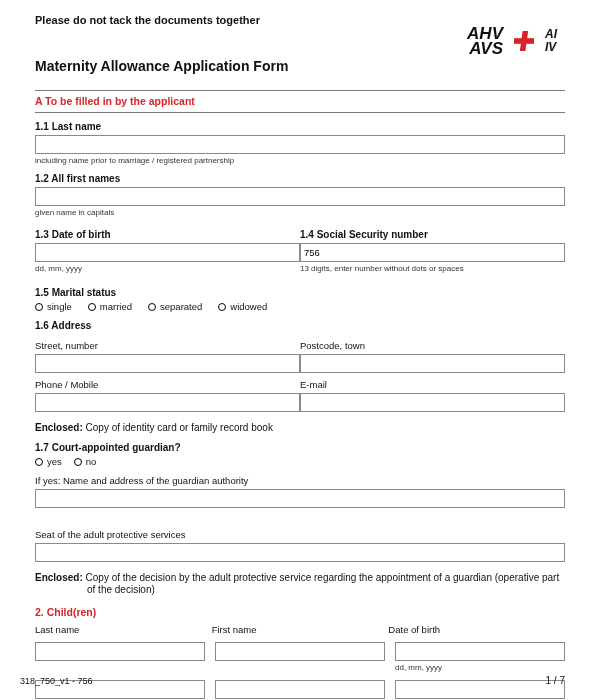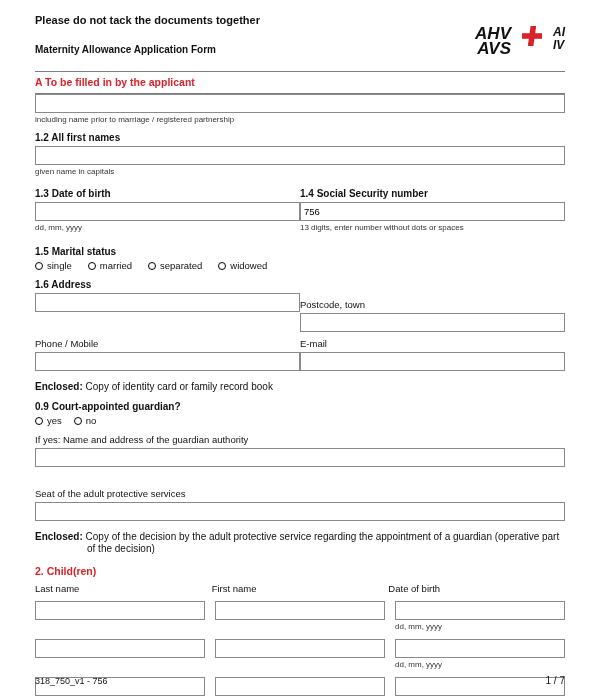--- a/index.html
+++ b/index.html
@@ -5,22 +5,22 @@
   :root { --accent: #d8232a; --line: #7d7d7d; --inborder: #8a8a8a; }
   * { box-sizing: border-box; }
   html,body { margin:0; padding:0; background:#e9e9e9; }
   .page {
     width:600px; height:700px; margin:0 auto; background:#ffffff;
     font-family:"Liberation Sans", sans-serif; color:#111;
     position:relative; overflow:hidden; padding:14px 35px 0 35px;
   }
   .notice { font-size:11px; font-weight:bold; }
   .header { position:relative; }
-  .title { font-size:10px; font-weight:bold; margin:18px 0 0 0; }
-  .logo { position:absolute; top:12px; right:0; display:flex; gap:11px; }
+  .title { font-size:14px; font-weight:bold; margin:32px 0 0 0; }
+  .logo { position:absolute; top:12px; right:8px; display:flex; align-items:center; gap:11px; }
   .logo-col { display:flex; flex-direction:column; font-weight:bold; font-style:italic; line-height:15px; }
   .logo-left { font-size:17px; text-align:right; }
   .logo-right { font-size:12px; line-height:13px; text-align:left; }
   .cross { width:20px; height:20px; }
 
   .rule { border:none; border-top:1px solid var(--line); height:0; margin:0; }
   .section-a { margin-top:16px; }
   .section-a .label { color:var(--accent); font-weight:bold; font-size:10.5px; padding:4px 0 5px 0; }
 
   .sec-title { color:var(--accent); font-weight:bold; font-size:10.5px; margin:12px 0 6px 0; }
@@ -47,21 +47,21 @@
   .intro { font-size:9.5px; margin:8px 0 10px 0; }
 
   .child-grid { display:flex; }
   .child-grid > div { flex:1 1 0; min-width:0; }
   .col-head { font-size:9.5px; margin-bottom:3px; }
   .child-row { display:flex; gap:10px; margin-top:4px; }
   .child-row > div { flex:1 1 0; min-width:0; }
   .date-hint { font-size:8px; color:#333; margin:2px 0 4px 0; }
 
   .footer {
-    position:absolute; left:35px; right:35px; bottom:14px;
+    position:absolute; left:20px; right:35px; bottom:14px;
     display:flex; justify-content:space-between; align-items:baseline;
   }
   .footer .left { font-size:9px; }
   .footer .right { font-size:10px; }
 </style>
 </head>
 <body>
 
 <div class="page">
 
@@ -85,20 +85,21 @@
   </div>
 
   <div class="section-a">
     <hr class="rule">
     <div class="label">A To be filled in by the applicant</div>
     <hr class="rule">
   </div>
 
 
   <div>
+    <div class="field-label">1.1 Last name</div>
     <input class="text" type="text" value="" style="">
     <div class="hint">including name prior to marriage / registered partnership</div>
   </div>
 
   <div>
     <div class="field-label">1.2 All first names</div>
     <input class="text" type="text" value="" style="">
     <div class="hint">given name in capitals</div>
   </div>
 
@@ -134,20 +135,21 @@
         <span class="rb"></span>
         <span>widowed</span>
       </label>
     </div>
   </div>
 
   <div style="margin-top:6px;">
     <div class="field-label">1.6 Address</div>
     <div class="two-col">
       <div>
+        <div class="sub-label">Street, number</div>
         <input class="text" type="text" value="" style="">
       </div>
       <div>
         <div class="sub-label">Postcode, town</div>
         <input class="text" type="text" value="" style="">
       </div>
     </div>
     <div class="two-col">
       <div>
         <div class="sub-label">Phone / Mobile</div>
@@ -159,21 +161,21 @@
       </div>
     </div>
   </div>
 
   <div class="enclosed">
     <span class="b">Enclosed:</span>
     <span>Copy of identity card or family record book</span>
   </div>
 
   <div style="margin-top:4px;">
-    <div class="field-label">0.9 Court-appointed guardian?</div>
+    <div class="field-label">1.7 Court-appointed guardian?</div>
     <div class="radio-row" style="gap:12px;">
       <label class="radio">
         <span class="rb"></span>
         <span>yes</span>
       </label>
       <label class="radio">
         <span class="rb"></span>
         <span>no</span>
       </label>
     </div>

